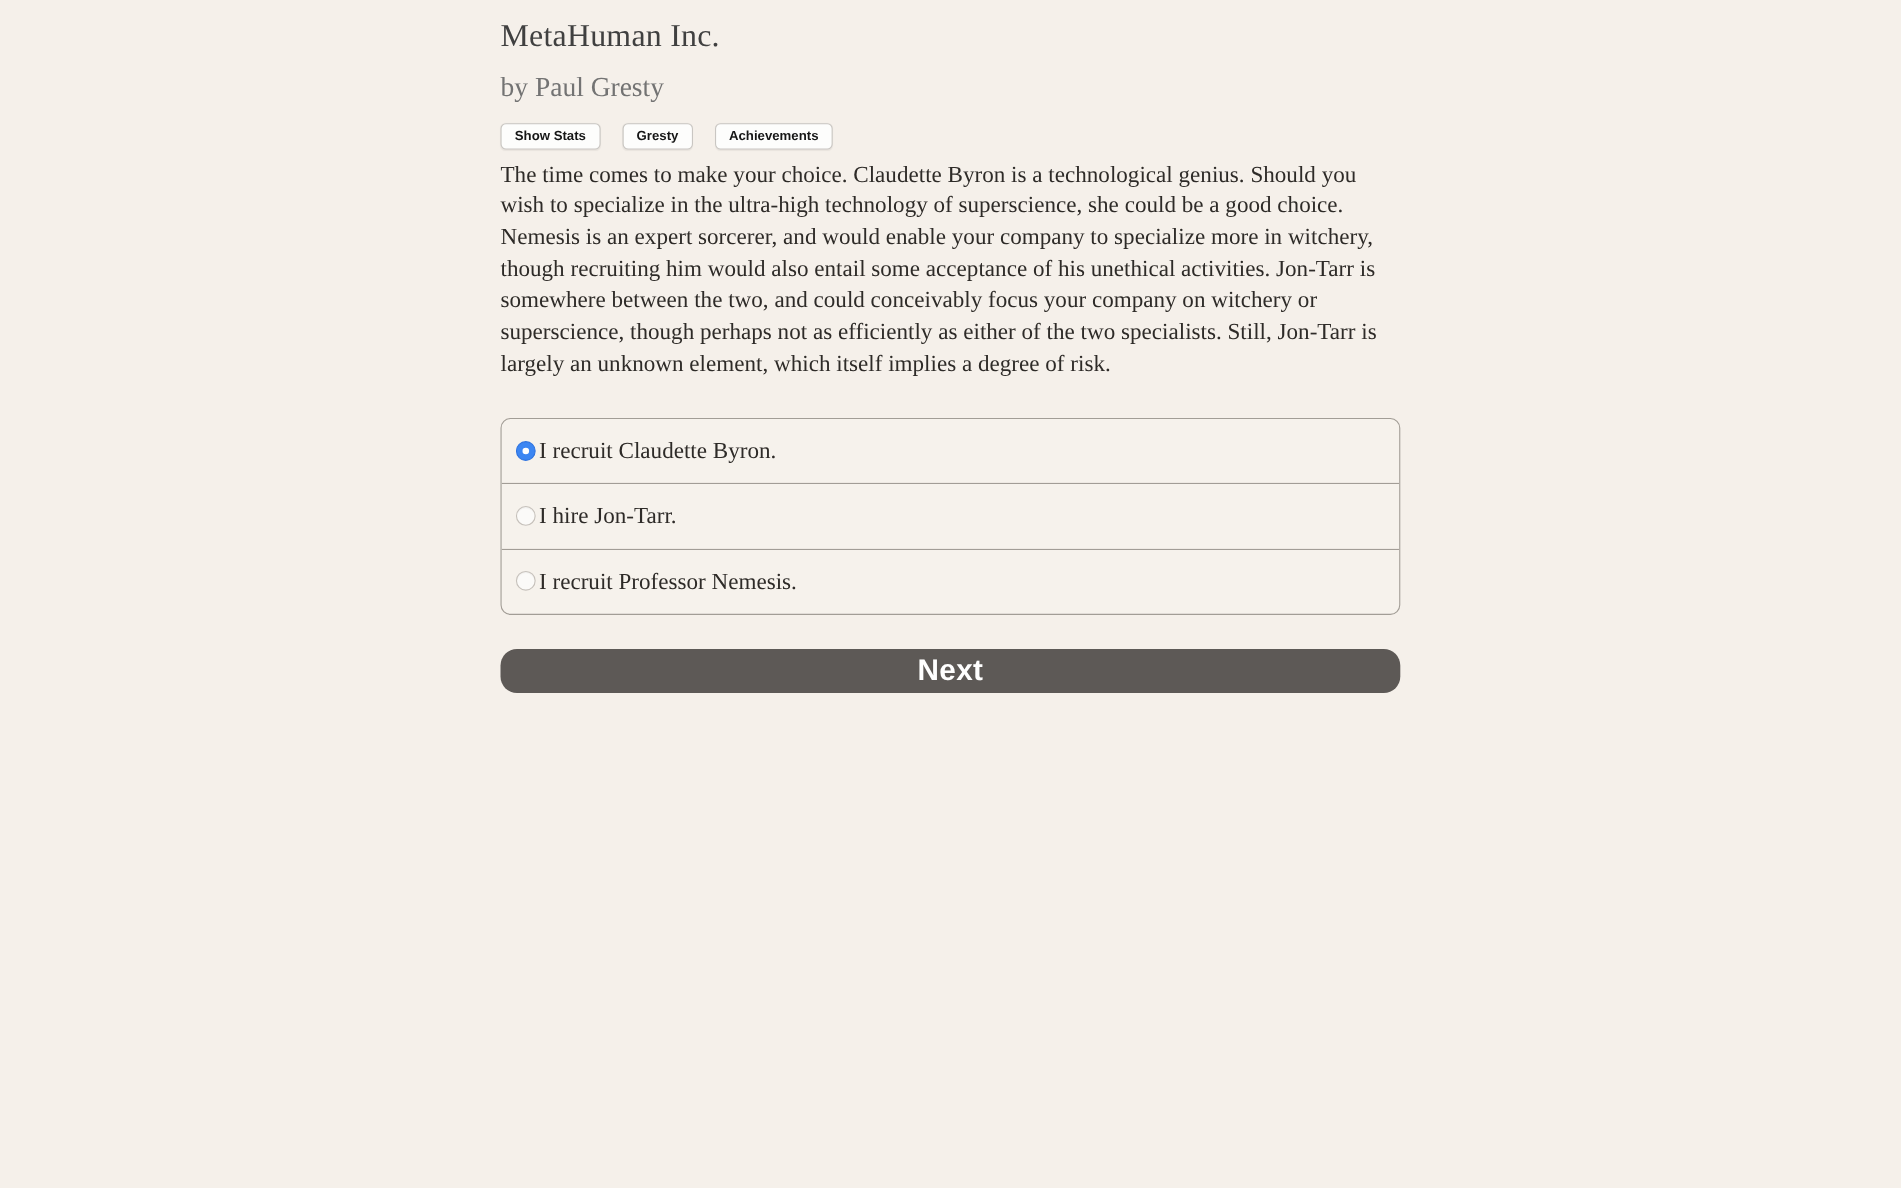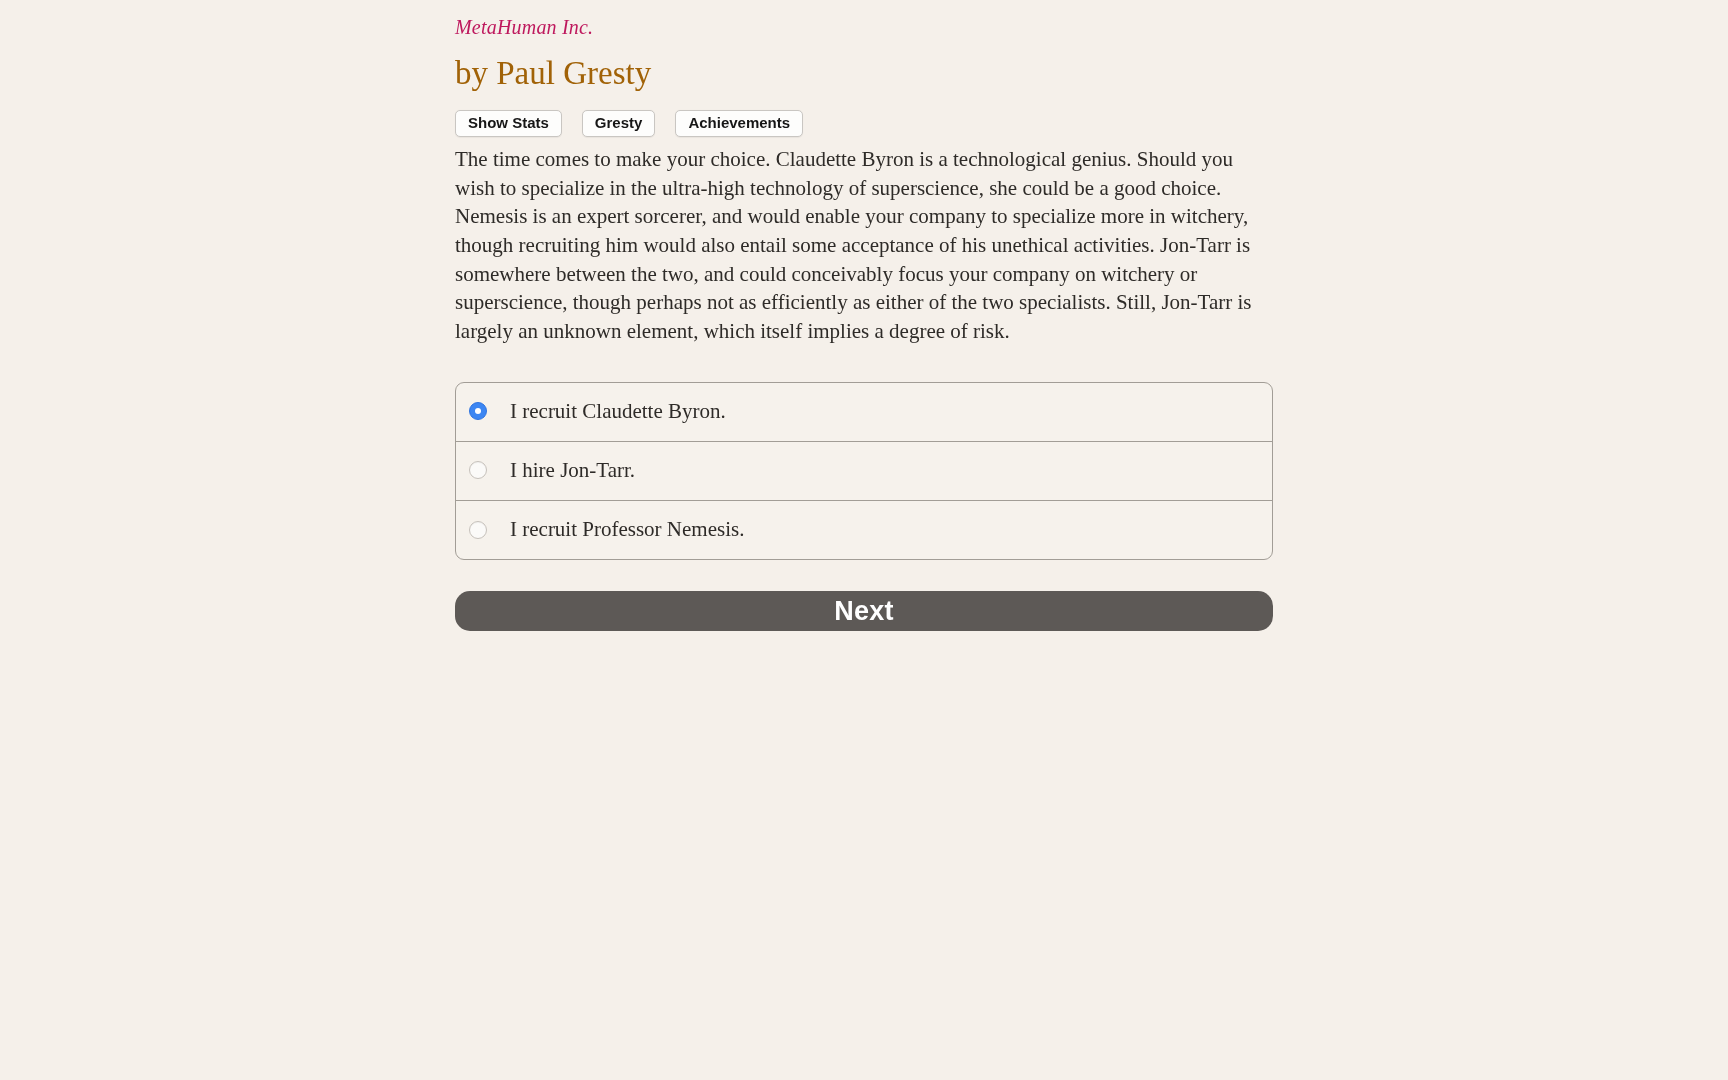--- a/index.html
+++ b/index.html
@@ -29,42 +29,41 @@
     min-height: 1080px;
     background: var(--background);
     overflow: hidden;
   }
   .content {
     width: 818px;
     margin: 0 auto;
     padding-top: 15px;
   }
   h1.title {
-    font-size: 20px;
+    font-size: 29px;
     font-weight: 400;
     line-height: 1.25;
-    color: #be185d;
+    color: #404040;
     letter-spacing: 0.2px;
-    font-style: italic;
   }
   .byline {
     margin-top: 15px;
-    font-size: 33px;
+    font-size: 25px;
     font-weight: 400;
-    color: #a16207;
+    color: #737373;
   }
   .toolbar {
     margin-top: 18px;
     display: flex;
     gap: 20px;
     align-items: center;
   }
   .toolbar button {
     font-family: "Liberation Sans", "DejaVu Sans", sans-serif;
-    font-size: 15px;
+    font-size: 12px;
     font-weight: 700;
     color: var(--small-btn-text);
     background: var(--small-btn-bg);
     border: 1px solid var(--small-btn-border);
     border-radius: 5px;
     padding: 3px 12px 4px 12px;
     line-height: 1.2;
     cursor: pointer;
     box-shadow: 0 0.5px 1px rgba(0,0,0,0.05);
   }
@@ -77,21 +76,21 @@
   .choices {
     margin-top: 36px;
     border: 1px solid var(--container-border);
     border-radius: 9px;
     background: #f6f2ec;
     overflow: hidden;
   }
   .choice-row {
     display: flex;
     align-items: center;
-    gap: 23px;
+    gap: 3px;
     padding: 16px 14px 17px 13px;
     cursor: pointer;
   }
   .choice-row + .choice-row {
     border-top: 1px solid var(--container-border);
   }
   .radio {
     position: relative;
     width: 18px;
     height: 18px;

